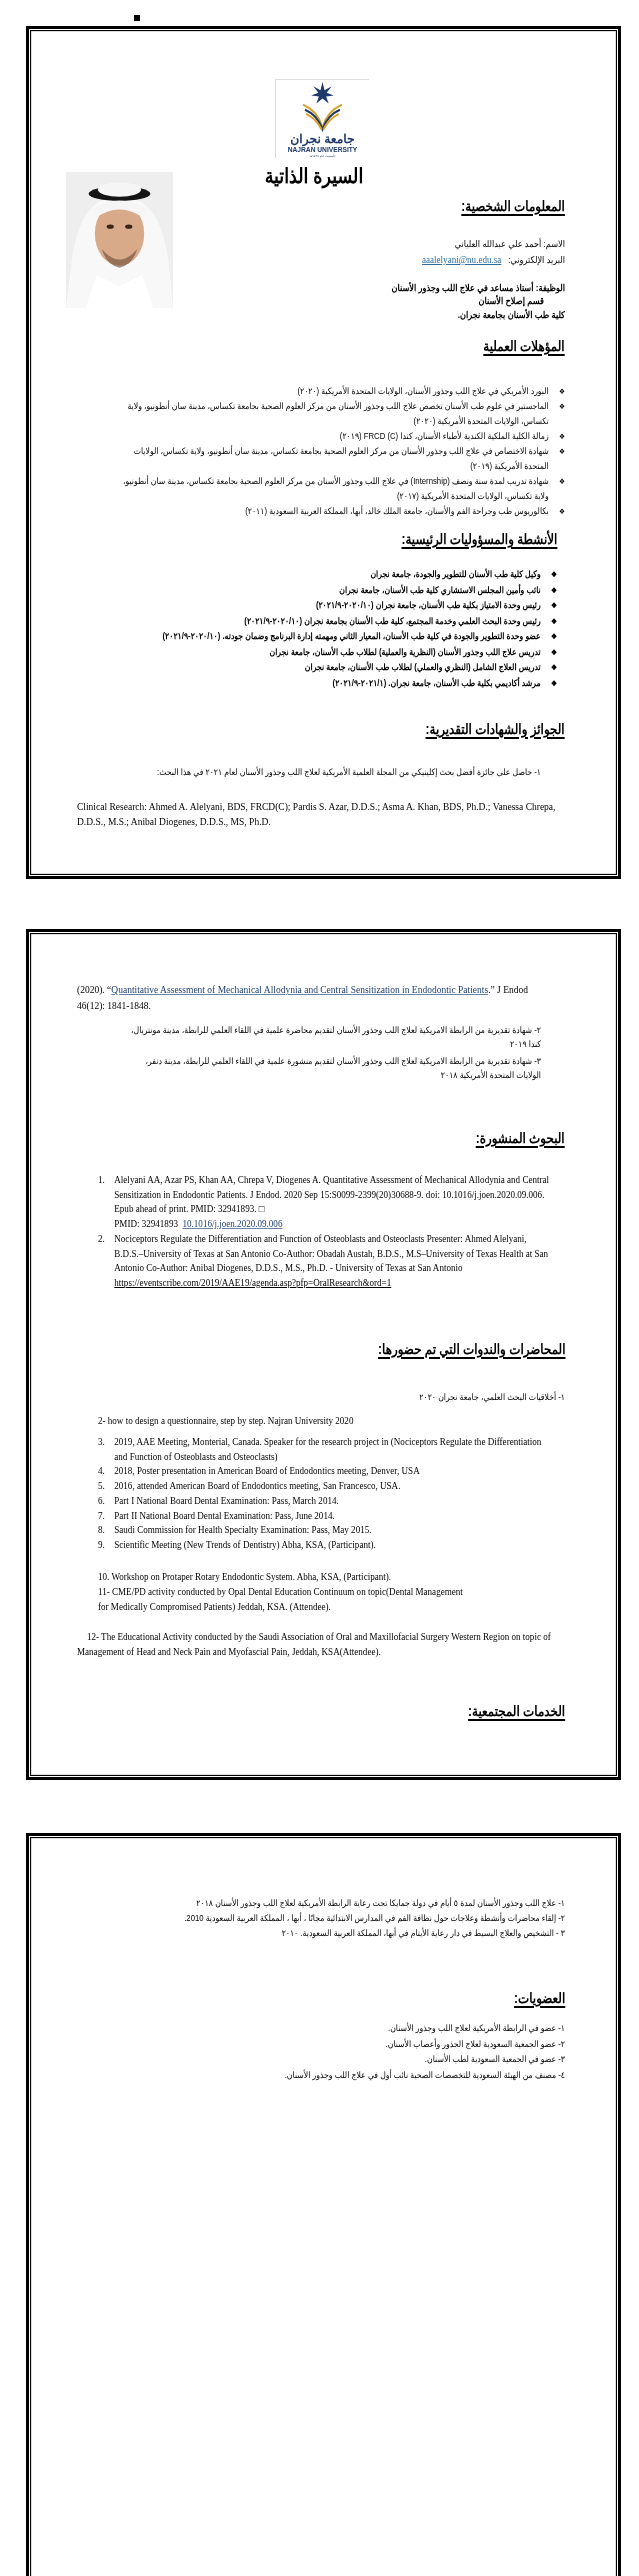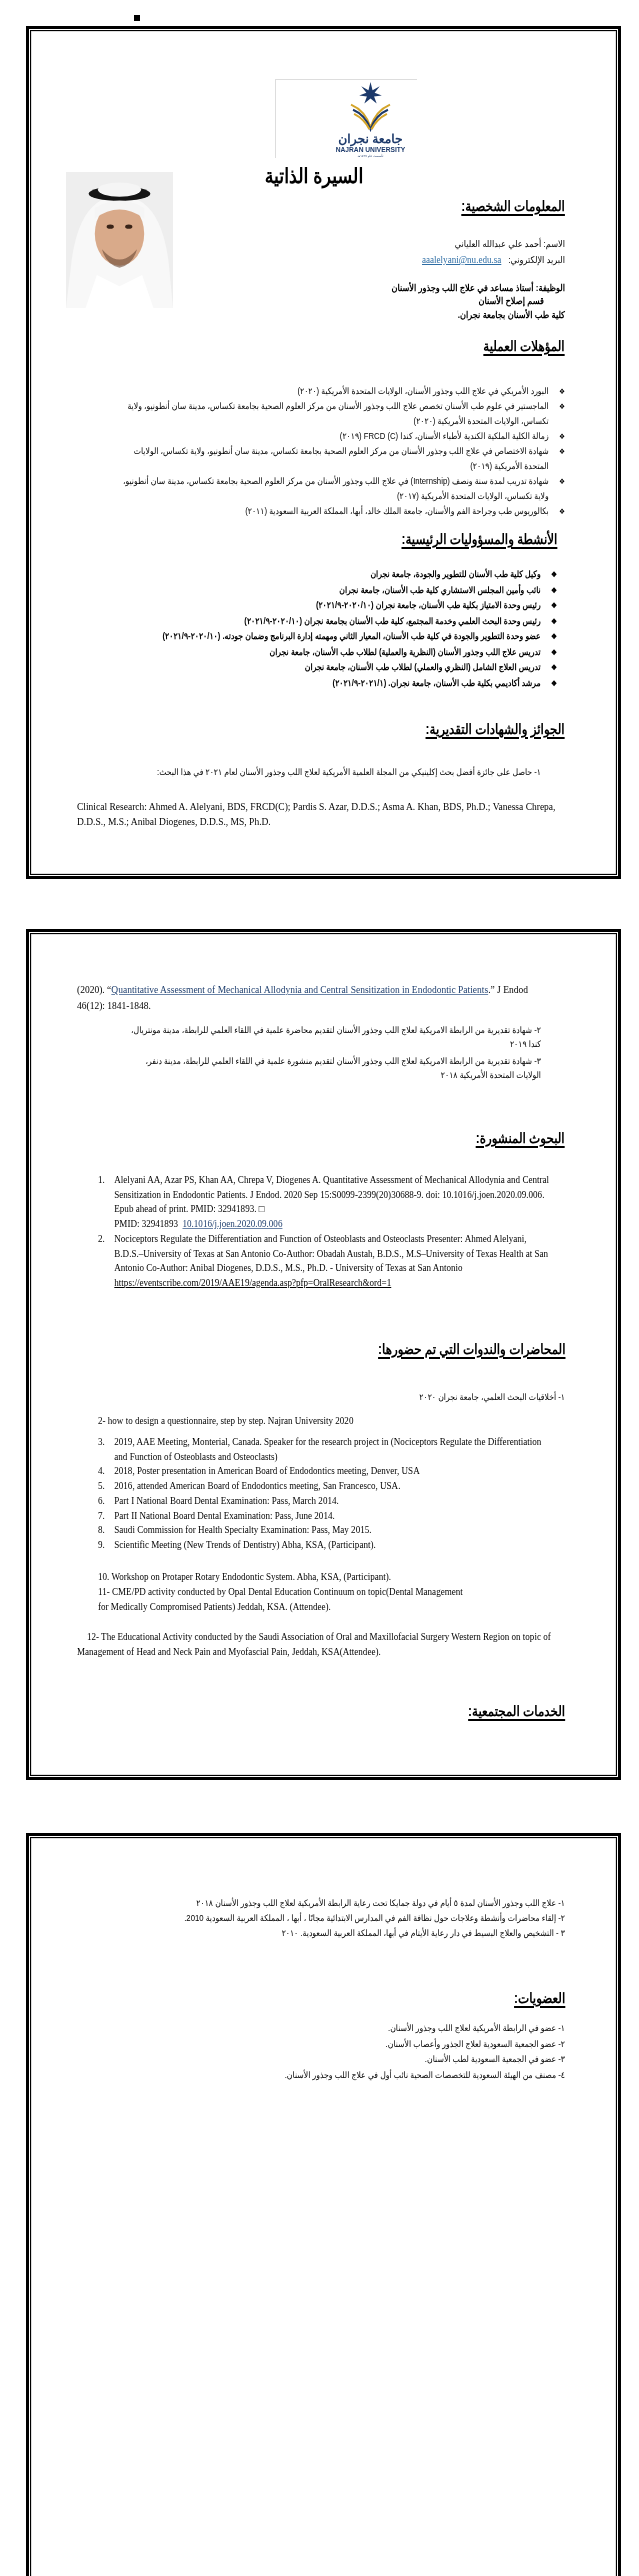--- a/index.html
+++ b/index.html
@@ -22,21 +22,21 @@
   .title { font-family: "Liberation Sans", sans-serif; font-weight: bold; font-size: 20.6px; direction: rtl; white-space: nowrap; transform: scaleX(0.85); transform-origin: center; }
 
   ul.bul { list-style: none; margin: 0; padding: 0; direction: rtl; }
   ul.bul li { position: relative; padding-right: 18.5px; }
   ul.bul li .b { position: absolute; right: 0; top: 0; font-size: 7.7px; }
 
   ol.en-list { margin: 0; padding: 0; list-style: none; }
   ol.en-list li { position: relative; padding-left: 18.5px; }
   ol.en-list li .n { position: absolute; left: 0; top: 0; }
 
-  .logo { position: absolute; left: 275px; top: 79px; width: 93px; height: 78px; background: #fff; border-top: 0.5px solid #ddd; border-left: 0.5px solid #ddd; padding-left: 48px; }
+  .logo { position: absolute; left: 275px; top: 79px; width: 93px; height: 78px; background: #fff; border-top: 0.5px solid #ddd; border-left: 0.5px solid #ddd; }
   .photo { position: absolute; left: 66px; top: 172px; width: 107px; height: 136px; background: #eeeeee; overflow: hidden; }
 </style>
 </head>
 <body>
 
 <div class="mark"></div>
 
 <div class="page p1"></div>
 
 <div class="logo">

